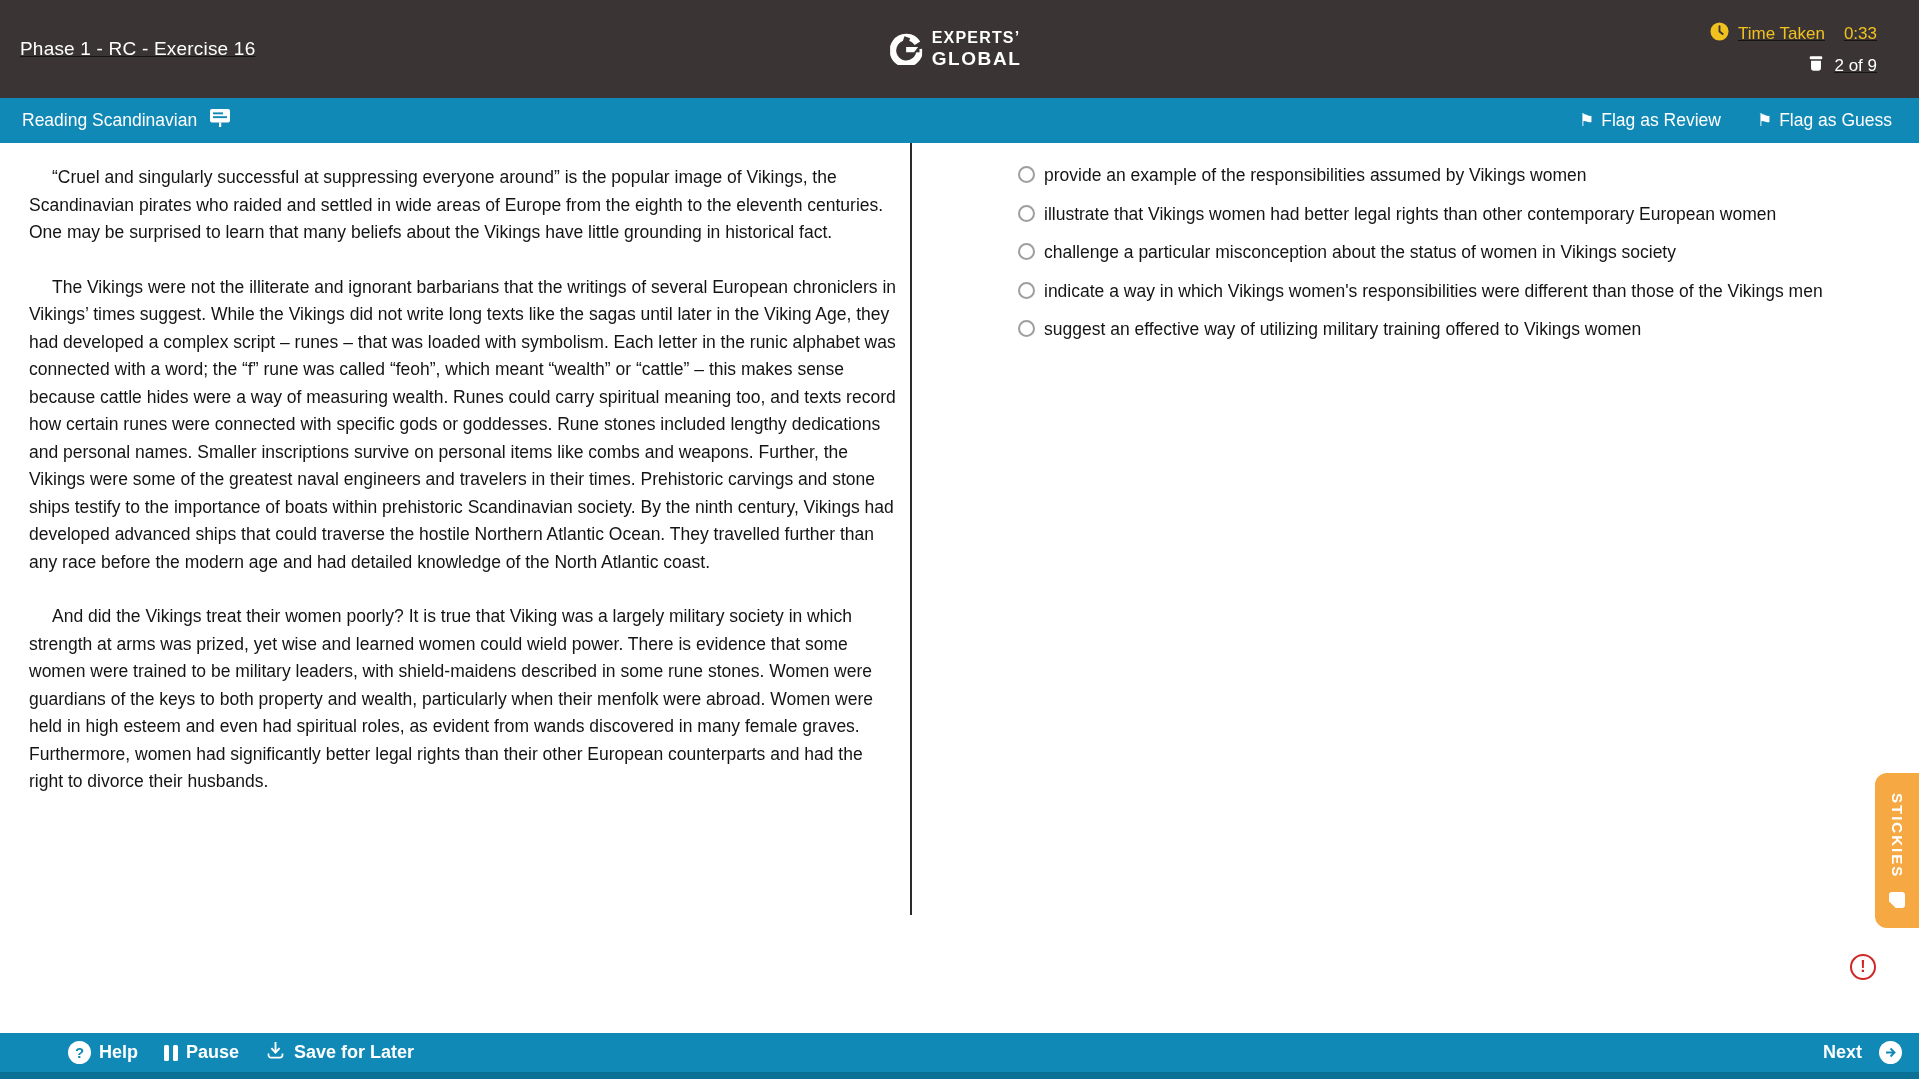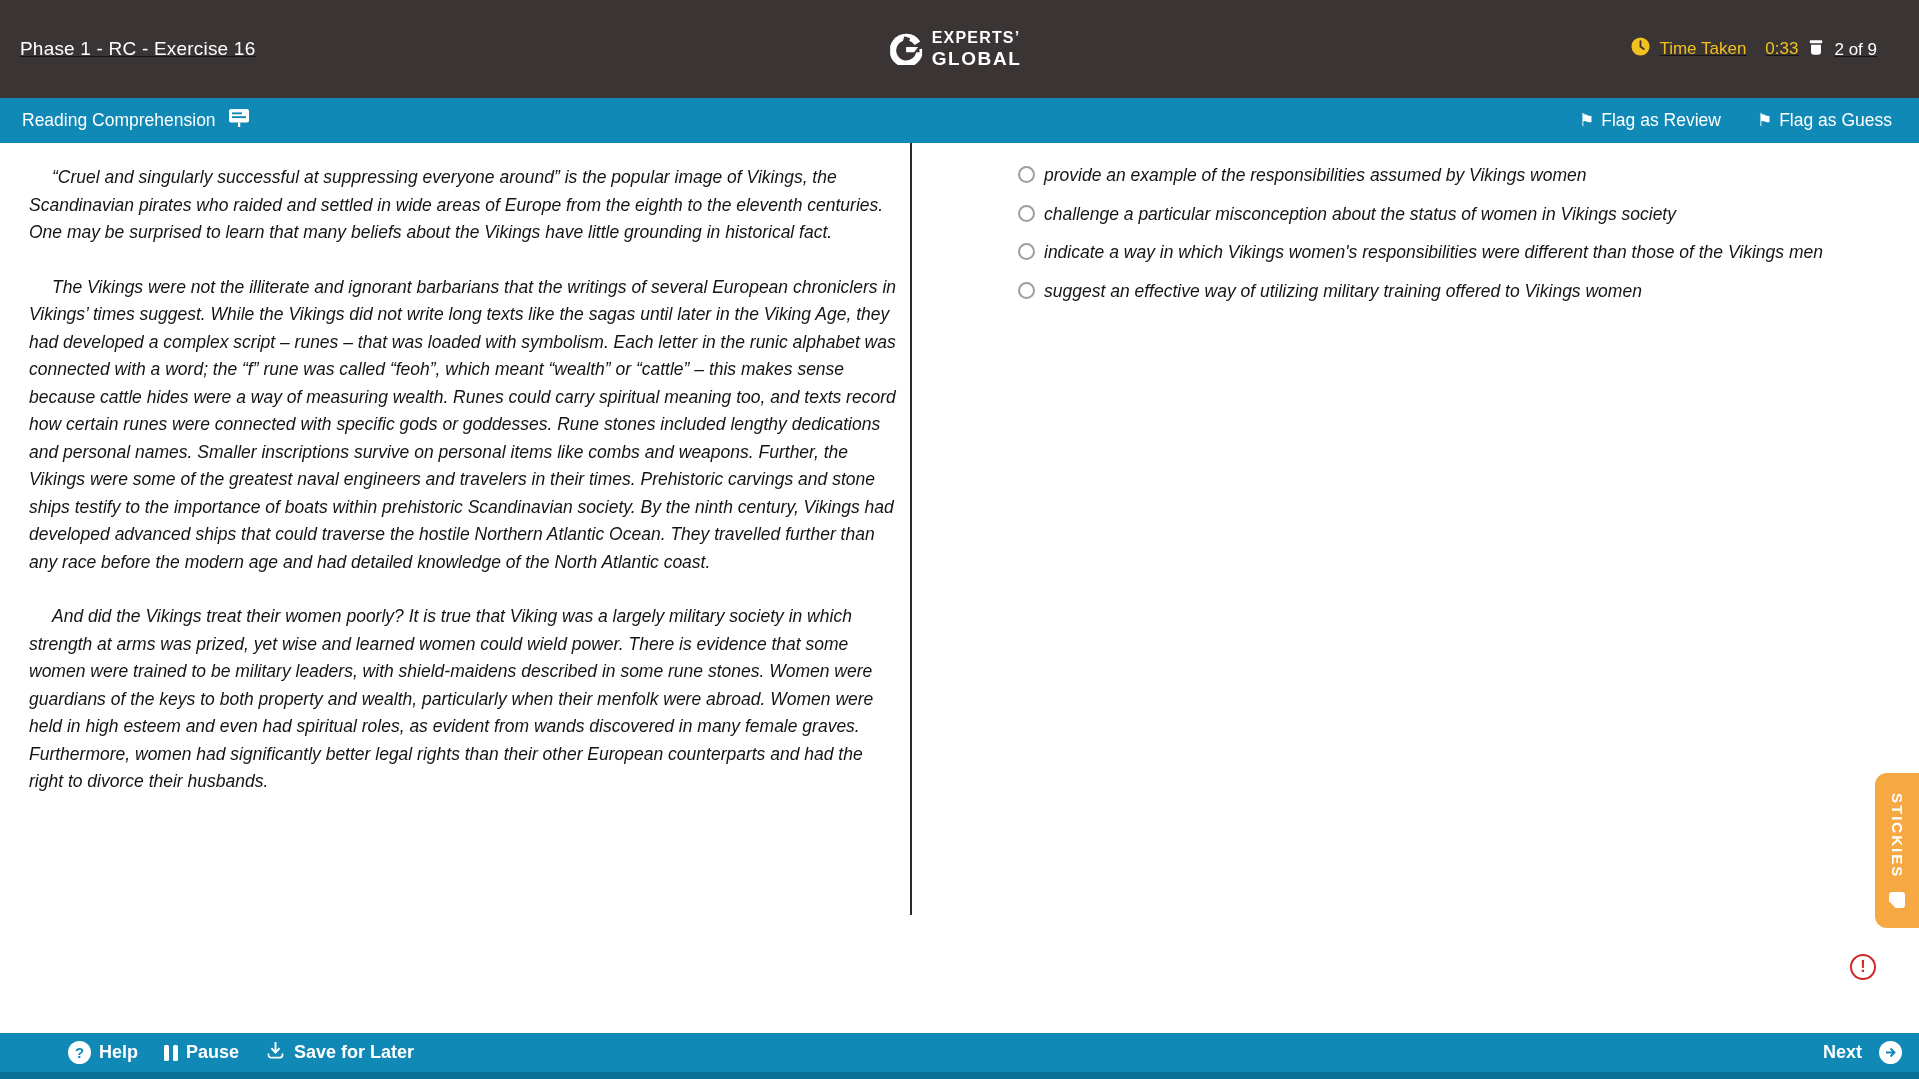--- a/index.html
+++ b/index.html
@@ -17,41 +17,41 @@
   .topbar-title { color:#ffffff; font-size:19px; letter-spacing:.2px; }
   .logo {
     position:absolute; left:50%; top:50%; transform:translate(-53%,-50%);
     display:flex; align-items:center; gap:10px;
   }
   .logo-mark svg { display:block; }
   .logo-text { display:flex; flex-direction:column; line-height:1; }
   .logo-line1 { color:#fff; font-weight:bold; font-size:16px; letter-spacing:1.2px; }
   .logo-line2 { color:#fff; font-weight:bold; font-size:19px; letter-spacing:1.6px; margin-top:3px; }
   .topbar-right {
-    margin-left:auto; display:flex; flex-direction:row; align-items:flex-end; gap:9px;
+    margin-left:auto; display:flex; flex-direction:column; align-items:flex-end; gap:9px;
   }
   .time-row { display:flex; align-items:center; gap:9px; color:#f0c11f; font-size:17px; }
   .time-value { margin-left:10px; }
   .progress-row { display:flex; align-items:center; gap:9px; color:#ffffff; font-size:17px; }
 
   
   .section-bar {
     height:45px; background:#1089b6; display:flex; align-items:center;
     padding:0 27px 0 22px; color:#fff;
   }
   .section-label { display:flex; align-items:center; gap:12px; font-size:17.5px; }
   .flags { margin-left:auto; display:flex; align-items:center; gap:36px; }
   .flag-btn {
     display:flex; align-items:center; gap:7px; background:none; border:none;
     color:#fff; font-size:17.5px; font-family:inherit; cursor:pointer; padding:0;
   }
   .flag-glyph { font-size:17px; line-height:1; }
 
   
-  .main { display:flex; height:772px;font-style:italic; }
+  .main { display:flex; height:772px; }
   .passage-pane {
     width:912px; border-right:2px solid #2b2b2b;
     padding:21px 12px 0 29px; overflow:hidden;
   }
   .passage-pane p {
     margin:0 0 27px 0; text-indent:23px;
     font-size:17.5px; line-height:27.5px; color:#141414;
   }
   .question-pane { flex:1; padding:21px 14px 0 23px; }
   .question-stem { margin:0 0 21px 0; font-size:17.5px; line-height:27px; color:#141414; }
@@ -151,21 +151,21 @@
             <path d="M4.5 6h11v8a3 3 0 0 1-3 3h-5a3 3 0 0 1-3-3z" fill="#ffffff"></path>
           </svg>
         </span>
         <span>2 of 9</span>
       </div>
     </div>
   </header>
 
   <div class="section-bar">
     <div class="section-label">
-      <span>Reading Comprehension</span>
+      <span>Reading Scandinavian</span>
       <span>
         <svg width="22" height="20" viewBox="0 0 22 20">
           <rect x="1" y="1" width="20" height="13.5" rx="2" fill="#ffffff"></rect>
           <rect x="4" y="4.4" width="10" height="1.9" fill="#1089b6"></rect>
           <rect x="4" y="8.2" width="14" height="1.9" fill="#1089b6"></rect>
           <rect x="10" y="14.5" width="2.2" height="4.5" fill="#ffffff"></rect>
         </svg>
       </span>
     </div>
     <div class="flags">
@@ -188,20 +188,24 @@
     </section>
 
     <section class="question-pane">
       <div class="options">
         <div class="option-row">
           <span class="radio"></span>
           <span class="option-label">provide an example of the responsibilities assumed by Vikings women</span>
         </div>
         <div class="option-row">
           <span class="radio"></span>
+          <span class="option-label">illustrate that Vikings women had better legal rights than other contemporary European women</span>
+        </div>
+        <div class="option-row">
+          <span class="radio"></span>
           <span class="option-label">challenge a particular misconception about the status of women in Vikings society</span>
         </div>
         <div class="option-row">
           <span class="radio"></span>
           <span class="option-label">indicate a way in which Vikings women's responsibilities were different than those of the Vikings men</span>
         </div>
         <div class="option-row">
           <span class="radio"></span>
           <span class="option-label">suggest an effective way of utilizing military training offered to Vikings women</span>
         </div>

